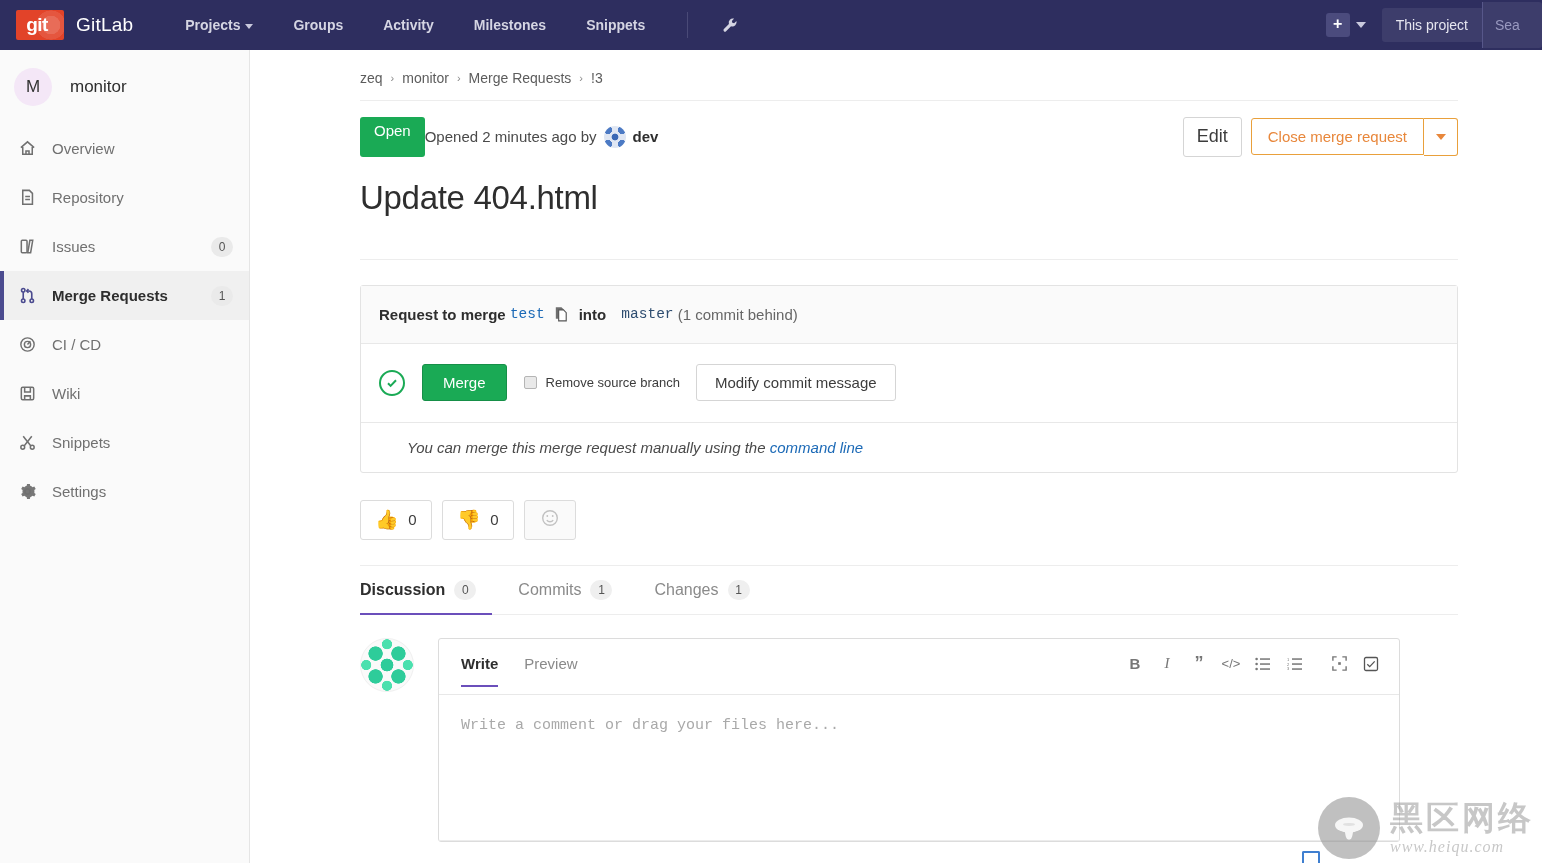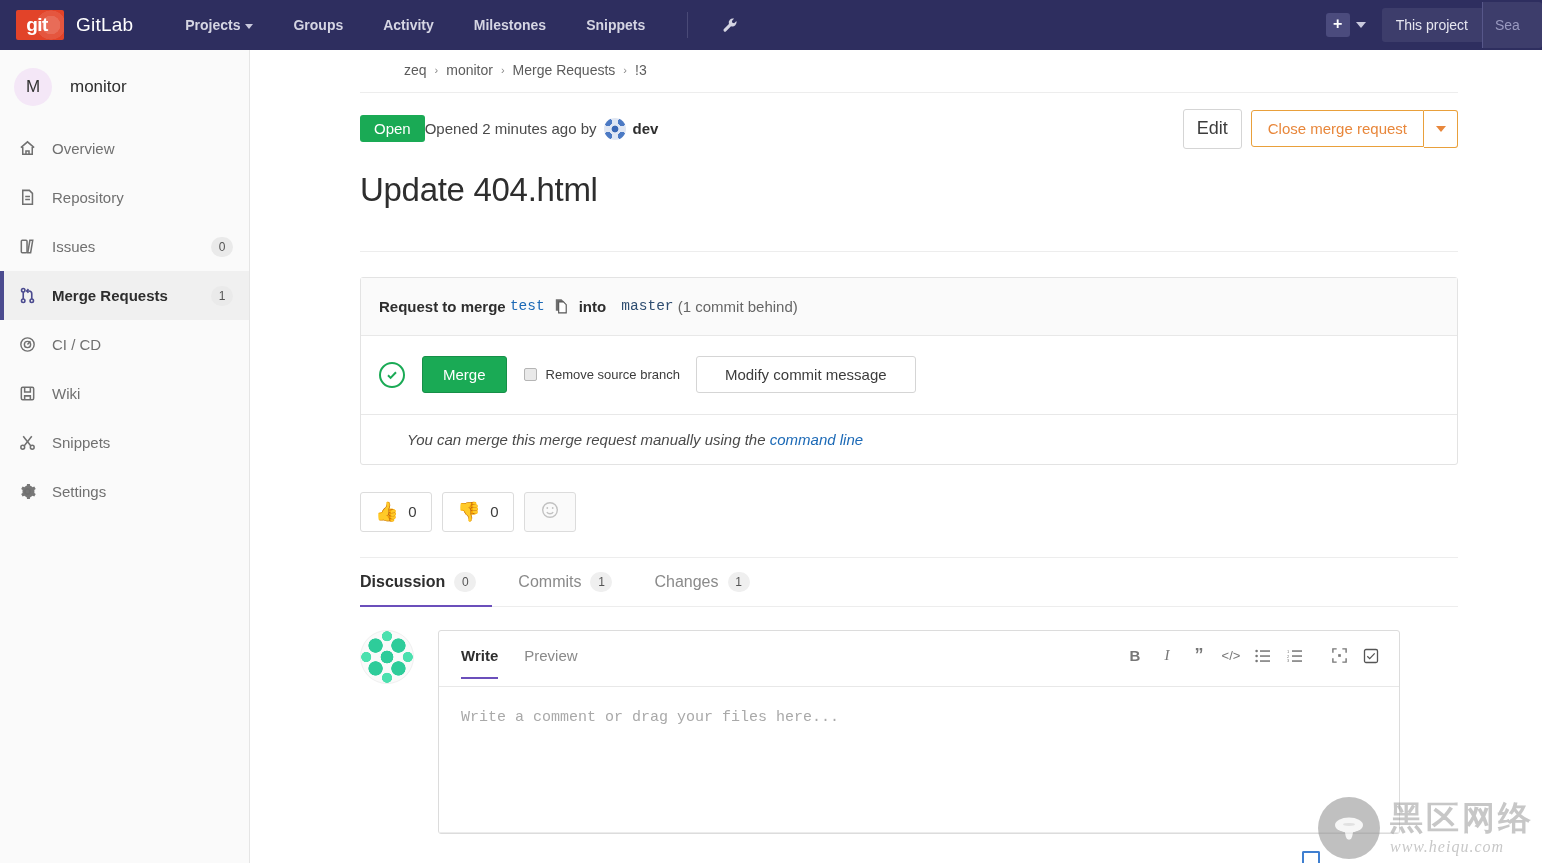--- a/index.html
+++ b/index.html
@@ -126,28 +126,28 @@
   
   .main {
     position: absolute; top: 50px; left: 250px;
     width: 1292px; height: 813px;
     background: #fff; overflow: hidden;
   }
   .content { padding: 0 84px 0 110px; }
 
   .breadcrumb {
     display: flex; align-items: center; gap: 8px;
-    font-size: 14px; color: #5c5c5c; padding-top: 12px; margin-left: 44px;
+    font-size: 14px; color: #5c5c5c; padding-top: 20px;
   }
   .breadcrumb a { color: #5c5c5c; text-decoration: none; }
   .breadcrumb .sep { color: #888; font-size: 11px; }
   .crumb-rule { border-bottom: 1px solid #ededed; margin-top: 14px; }
 
   .mr-status-row {
-    display: flex; align-items: center;
+    display: flex; 
     padding-top: 16px; min-height: 48px;
   }
   .badge-open {
     background: #1aaa55; color: #fff; font-size: 15px;
     padding: 5px 14px; border-radius: 3px;
   }
   .opened-meta {
     font-size: 15px; color: #4a4a4a;
     display: flex; align-items: center; gap: 7px;
   }
@@ -234,21 +234,21 @@
   }
   .rm-branch {
     display: flex; align-items: center; gap: 9px;
     font-size: 13px; color: #3c3c3c; margin-left: 17px;
   }
   .cbx {
     width: 13px; height: 13px; border: 1px solid #b5b5b5;
     background: #e9e9e9; border-radius: 2px; display: inline-block;
   }
   .btn-modify {
-    margin-left: 16px; font-size: 15px; padding: 9px 28px;
+    margin-left: 16px; font-size: 15px; padding: 9px 18px;
     border: 1px solid #d5d5d5; background: #fff; border-radius: 3px;
     color: #3c3c3c; cursor: pointer; font-family: inherit;
   }
   .mw-foot {
     border-top: 1px solid #e8e8e8; padding: 16px 18px 16px 46px;
     font-style: italic; font-size: 15px; color: #4a4a4a;
   }
   .mw-foot a { color: #1b69b6; text-decoration: none; font-style: italic; }
 
   

